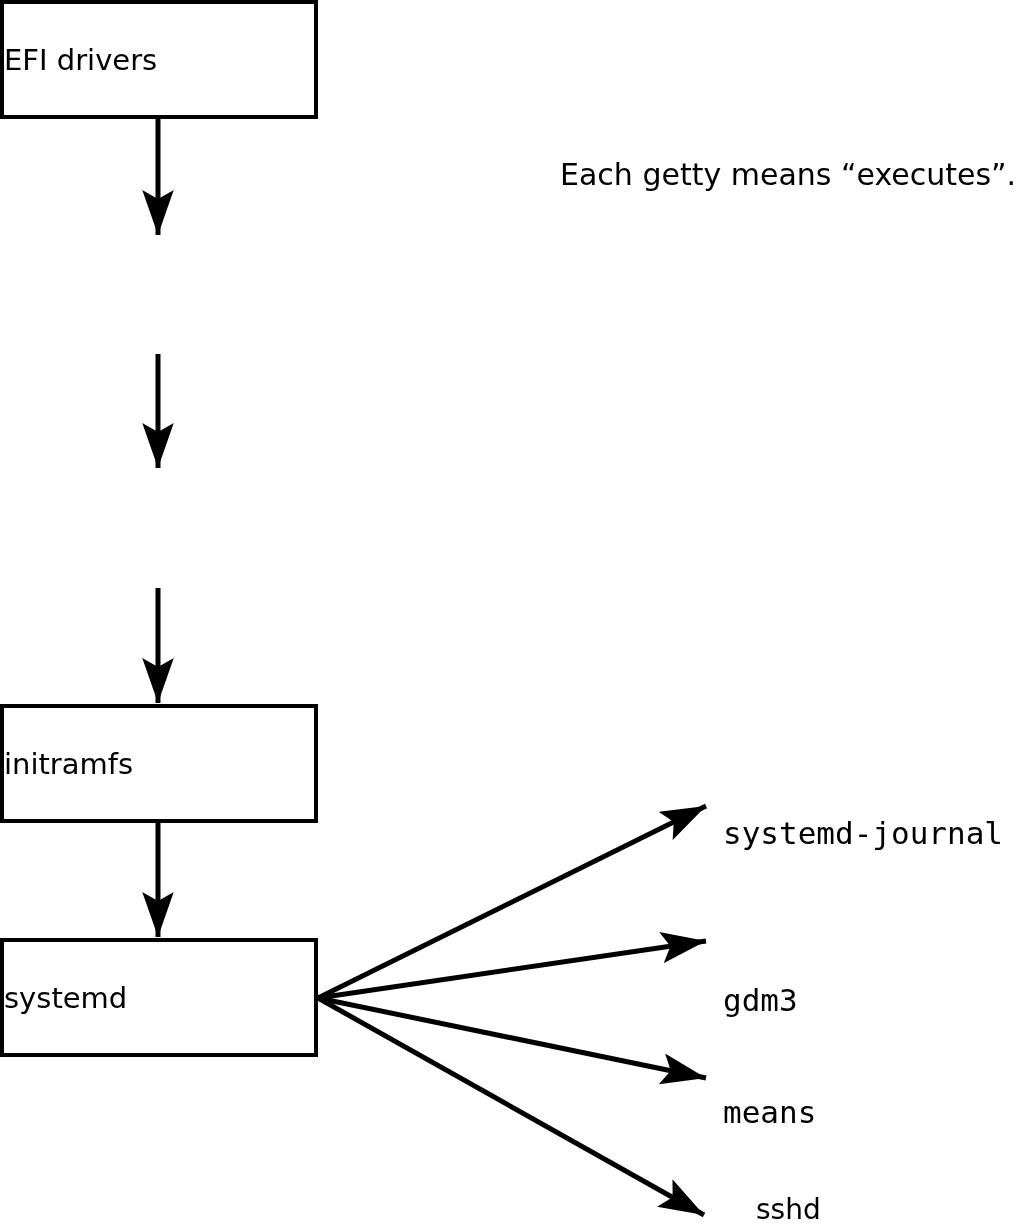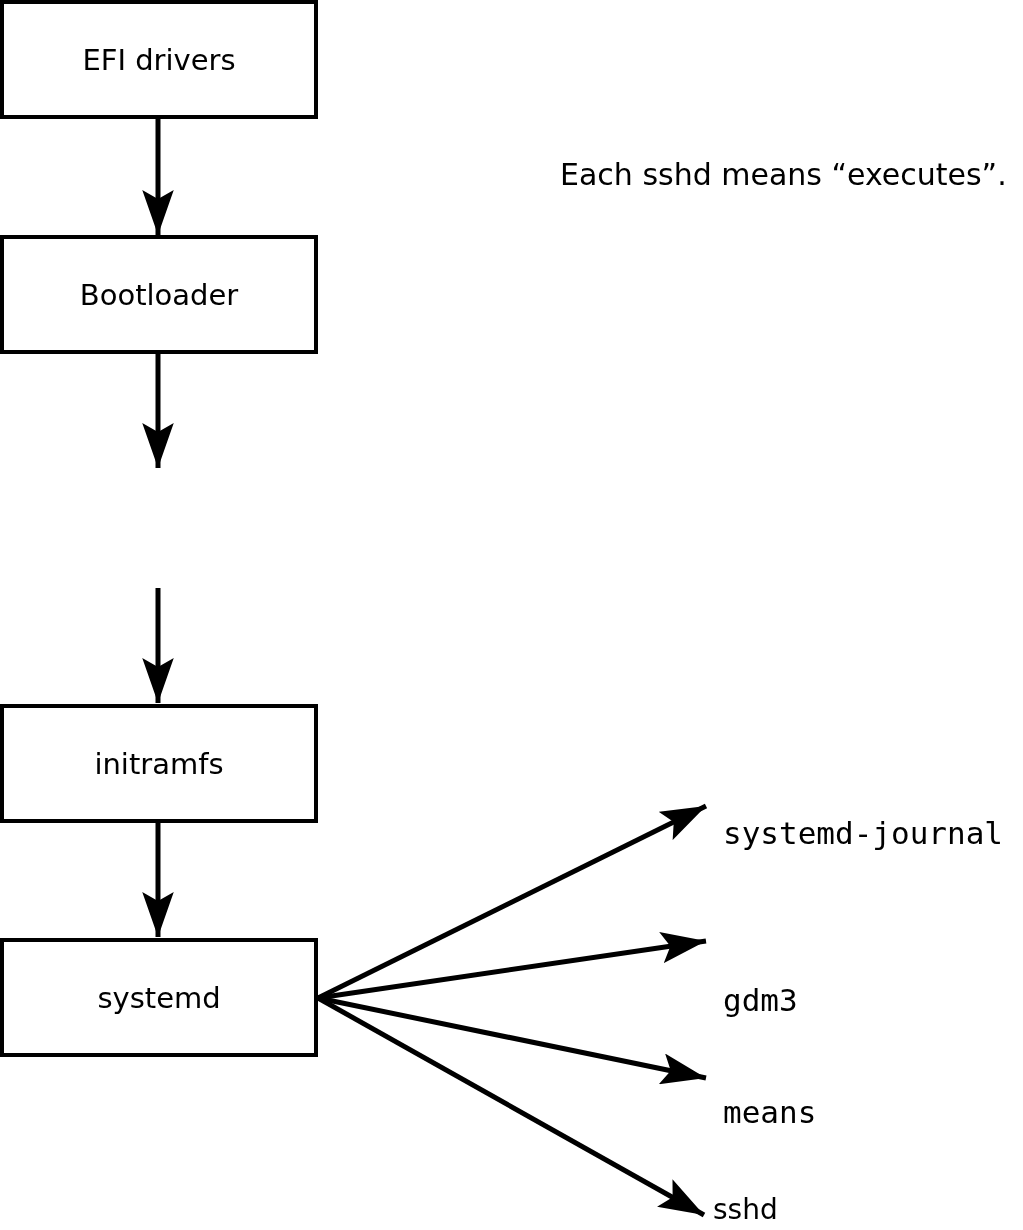--- a/index.html
+++ b/index.html
@@ -31,21 +31,21 @@
   .node {
     position: absolute;
     left: 0;
     width: 318px;
     height: 119px;
     box-sizing: border-box;
     background: #ffffff;
     border: 4.5px solid #000000;
     display: flex;
     align-items: center;
-    justify-content: center;
+    justify-content: flex-start;
     font-size: 29px;
     text-align: center;
   }
   .note {
     position: absolute;
     left: 560px;
     top: 160px;
     font-size: 30px;
     line-height: 30px;
     white-space: nowrap;
@@ -57,20 +57,21 @@
   .mono {
     font-family: "DejaVu Sans Mono", monospace;
     font-size: 31px;
     line-height: 31px;
     margin-top: 39px;
   }
   .sans-leaf {
     font-family: "DejaVu Sans", sans-serif;
     font-size: 28px;
     line-height: 28px;
+    margin-left: 43px;
   }
 </style>
 </head>
 <body>
 
 <div class="stage">
 
   <svg class="arrows" viewBox="0 0 1023 1230" xmlns="http://www.w3.org/2000/svg">
     <defs>
       <marker id="ah" viewBox="0 0 10 7" refX="10" refY="3.5" markerWidth="9" markerHeight="6.3" orient="auto" markerUnits="strokeWidth">
@@ -83,30 +84,27 @@
     <line class="edge" x1="158" y1="823" x2="158" y2="937" marker-end="url(#ah)"></line>
     <line class="edge" x1="318" y1="998" x2="706" y2="806" marker-end="url(#ah)"></line>
     <line class="edge" x1="318" y1="998" x2="706" y2="941" marker-end="url(#ah)"></line>
     <line class="edge" x1="318" y1="998" x2="706" y2="1078" marker-end="url(#ah)"></line>
     <line class="edge" x1="318" y1="998" x2="704" y2="1215" marker-end="url(#ah)"></line>
   </svg>
 
   <div class="node" style="top:0px">
       <span>EFI drivers</span>
     </div>
-  <div class="node" style="top:235px">
-      <span>Bootloader</span>
-    </div>
   <div class="node" style="top:938px">
       <span>systemd</span>
     </div>
   <div class="node" style="top:704px">
       <span>initramfs</span>
     </div>
 
-  <div class="note">Each sshd means “executes”.</div>
+  <div class="note">Each getty means “executes”.</div>
 
   <div class="leaf mono" style="left:723px; top:779px">systemd-journal</div>
   <div class="leaf mono" style="left:723px; top:946px">gdm3</div>
   <div class="leaf mono" style="left:723px; top:1058px">means</div>
   <div class="leaf sans-leaf" style="left:713px; top:1196px">sshd</div>
 
 </div>
 
 </body></html>

